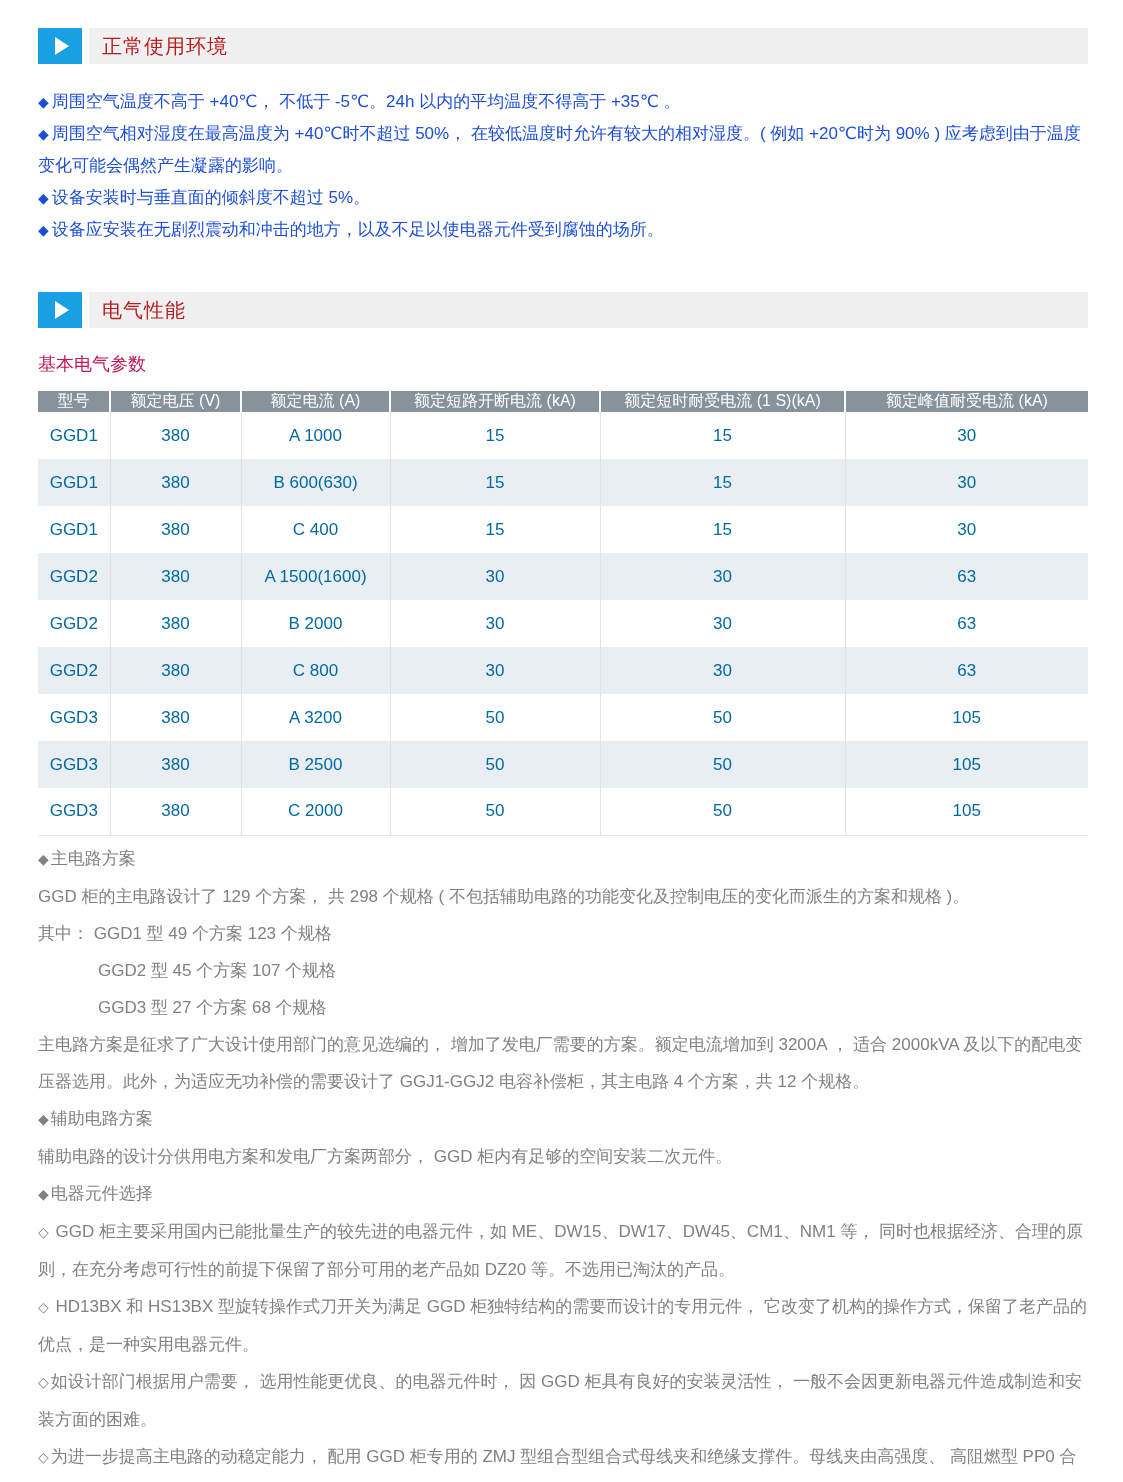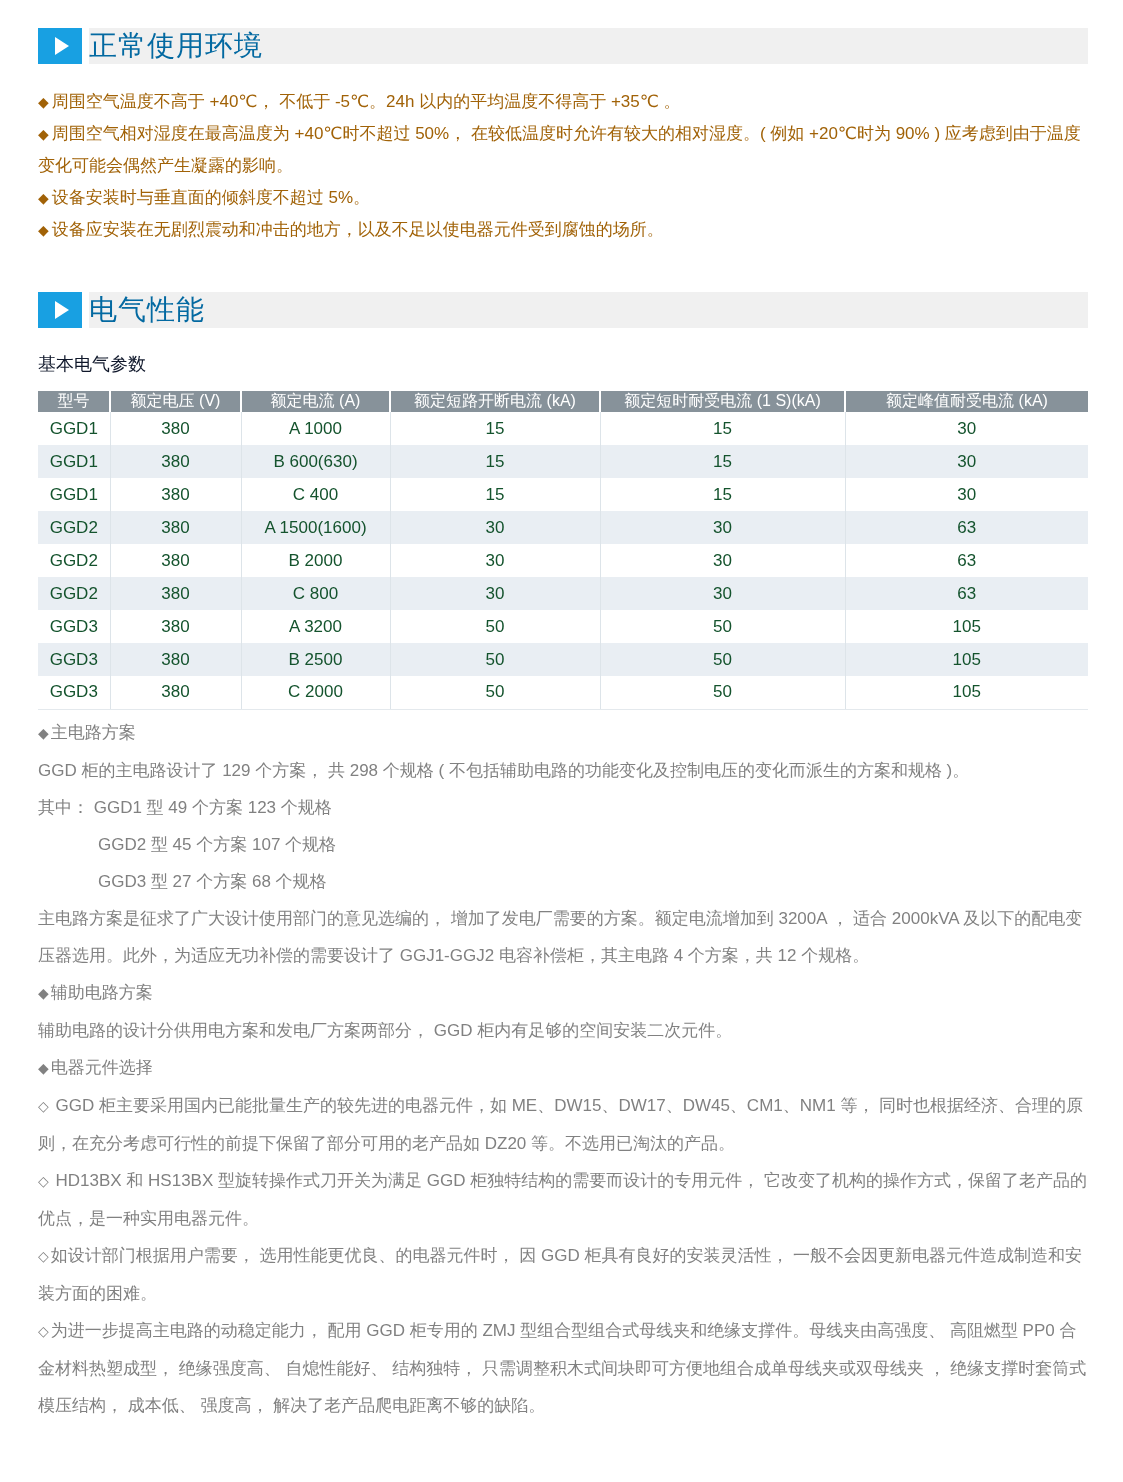--- a/index.html
+++ b/index.html
@@ -39,44 +39,44 @@
     margin-left: 3px;
   }
   .section-header .title-bar {
     flex: 1;
     background: #f0f0f0;
     margin-left: 7px;
     display: flex;
     align-items: center;
   }
   .section-header .title-bar .title-text {
-    font-size: 28px;
-    color: #0369a1;
-    padding-left: 0;
+    font-size: 20px;
+    color: #b91c1c;
+    padding-left: 13px;
     letter-spacing: 1px;
   }
 
   
   .env-list {
     margin-top: 22px;
     font-size: 17px;
-    color: #a16207;
+    color: #1d4ed8;
     line-height: 32px;
   }
   .env-item .bullet {
     font-size: 14px;
     margin-right: 3px;
   }
 
   
   .section-electrical { margin-top: 46px; }
   .sub-title {
     margin-top: 24px;
     font-size: 18px;
-    color: #0f172a;
+    color: #be185d;
   }
 
   table.params {
     margin-top: 15px;
     width: 1050px;
     border-collapse: collapse;
     table-layout: fixed;
   }
   table.params col.c1 { width: 72px; }
   table.params col.c2 { width: 131px; }
@@ -90,24 +90,24 @@
     font-weight: normal;
     font-size: 16px;
     height: 16px;
     border-right: 2px solid #ffffff;
     text-align: center;
     white-space: nowrap;
     overflow: hidden;
   }
   table.params thead th:last-child { border-right: none; }
   table.params tbody td {
-    height: 33px;
+    height: 47px;
     text-align: center;
     font-size: 17px;
-    color: #14532d;
+    color: #0369a1;
     border-right: 1px solid #dde4e9;
     background: #ffffff;
   }
   table.params tbody td:last-child { border-right: none; }
   table.params tbody tr:nth-child(even) td { background: #e9eef3; }
   table.params tbody tr:last-child td { border-bottom: 1px solid #e4e9ed; }
 
   
   .content {
     margin-top: 4px;

